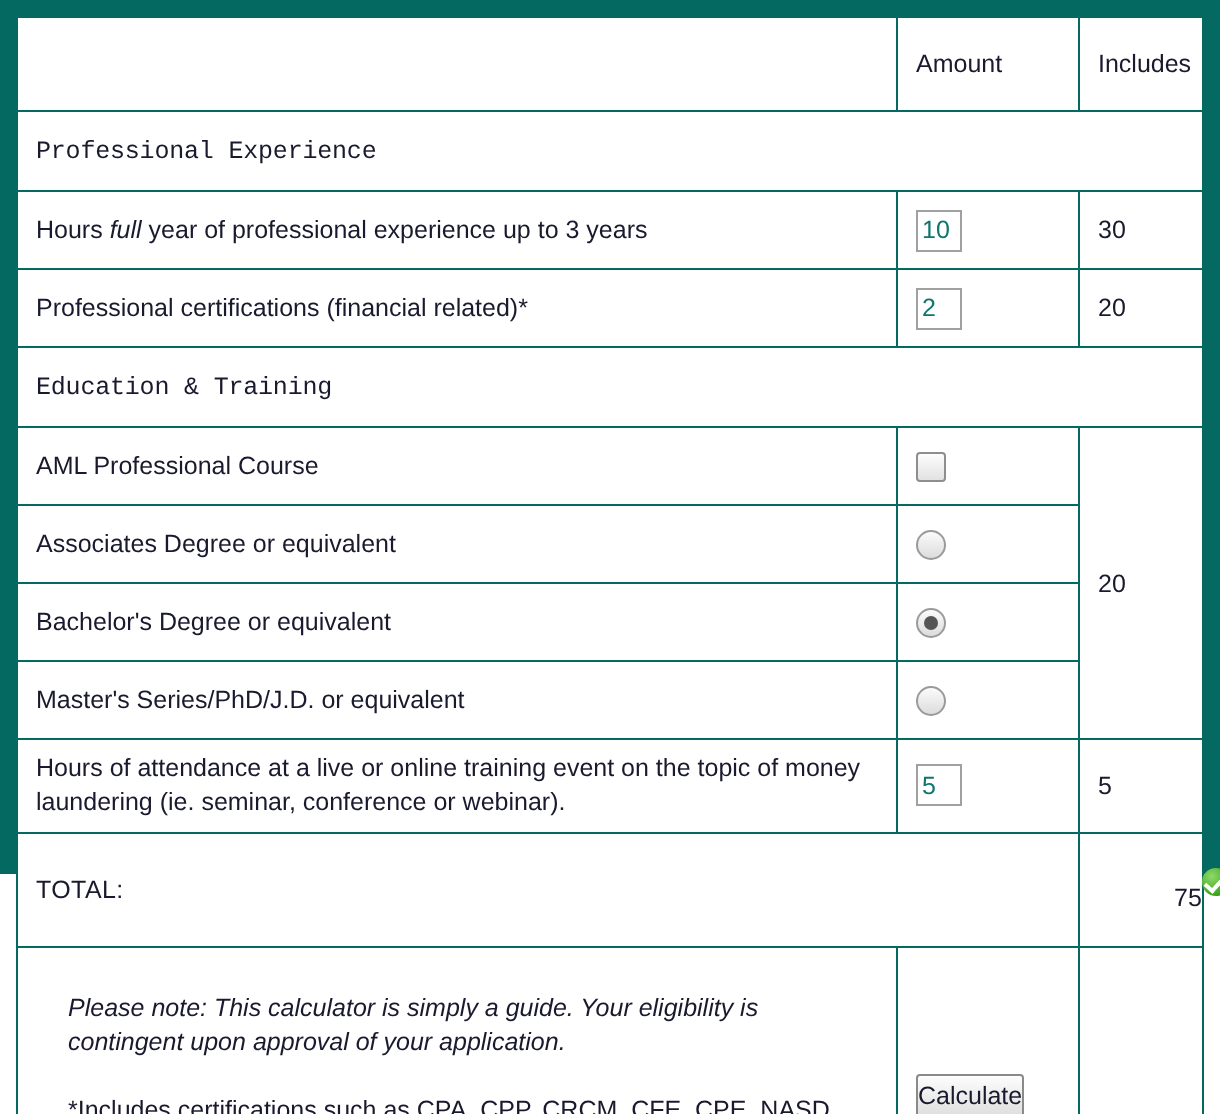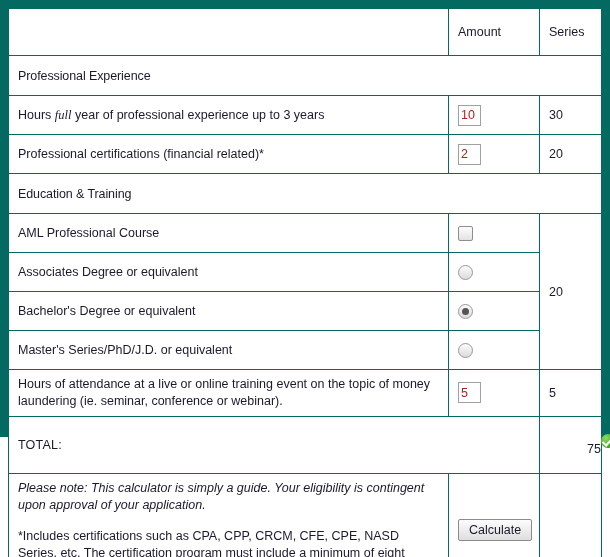--- a/index.html
+++ b/index.html
@@ -52,45 +52,46 @@
   tr.head-row td { height: 34px; }
   td.head-cell { font-size: 12.5px; color: #1a1a2e; }
   td.head-blank { border-left: none; border-top: none; }
 
   
   td.section-head {
     font-weight: bold;
     font-size: 12.5px;
     height: 27px;
     letter-spacing: -0.1px;
+    font-family: Liberation Mono, monospace;
   }
 
   
   tr.item-row td { height: 26px; }
   td.label-cell { line-height: 1.35; }
-  td.label-cell em { font-style: italic; font-family: Liberation Serif, serif; }
+  td.label-cell em { font-style: italic; }
   td.amount-cell { text-align: left; padding-left: 10px; }
   td.credit-cell { text-align: left; padding-left: 10px; }
 
   td.credit-span {
     vertical-align: top;
     padding-top: 9px;
     padding-left: 10px;
   }
 
   
   input.num-box {
     box-sizing: border-box;
     width: 23px;
     height: 21px;
     border: 1px solid #a0a0a0;
     background: #ffffff;
     font-family: "Liberation Sans", sans-serif;
     font-size: 12.5px;
-    color: #b91c1c;
+    color: #0f766e;
     padding: 1px 2px;
     margin: 0;
     outline: none;
   }
 
   
   span.cbox {
     display: inline-block;
     width: 13px;
     height: 13px;
@@ -159,53 +160,53 @@
     transform: rotate(42deg);
   }
 
   
   td.note-cell {
     vertical-align: top;
     padding: 10px 12px 10px 10px;
     line-height: 1.4;
     font-size: 12px;
   }
-  td.note-cell p { margin: 0; }
+  td.note-cell p { margin: 16px; }
   td.note-cell p.note-1 { font-style: italic; }
   td.note-cell p.note-2 { margin-top: 13px; }
   td.btn-cell { text-align: center; vertical-align: middle; }
   td.foot-blank { }
 
   button.calc-btn {
     font-family: "Liberation Sans", sans-serif;
     font-size: 12.5px;
     color: #1a1a2e;
     background: linear-gradient(#fdfdfd, #dedede);
     border: 1px solid #8a8a8a;
     border-radius: 2px;
-    padding: 3px 10px;
+    padding: 3px 0;
     cursor: pointer;
   }
 </style>
 </head>
 <body>
 
 <div id="calculator-frame">
   <table class="calc">
     <colgroup>
       <col class="c-label">
       <col class="c-amount">
       <col class="c-credit">
     </colgroup>
     <tbody>
 
       <tr class="head-row">
         <td class="head-blank"></td>
         <td class="head-cell">Amount</td>
-        <td class="head-cell">Series</td>
+        <td class="head-cell">Includes</td>
       </tr>
 
       <tr>
         <td class="section-head" colspan="3">Professional Experience</td>
       </tr>
 
       <tr class="item-row">
         <td class="label-cell"><span>Hours </span><em>full</em><span> year of professional experience up to 3 years</span></td>
         <td class="amount-cell">
           <input class="num-box" type="text" value="10" style="">

